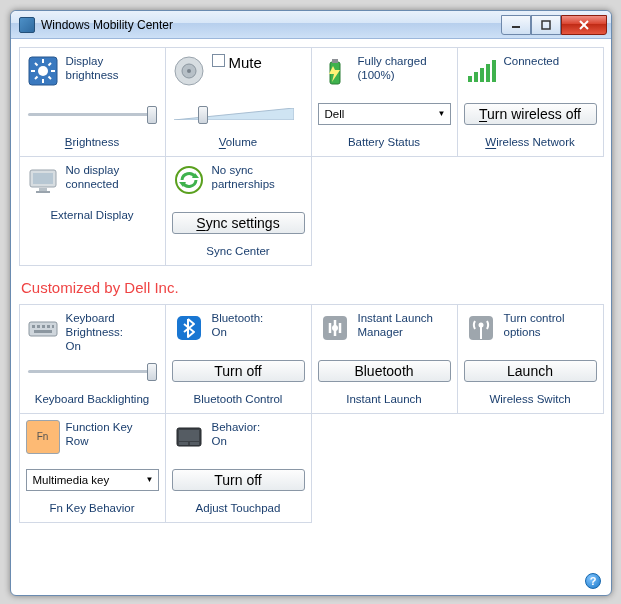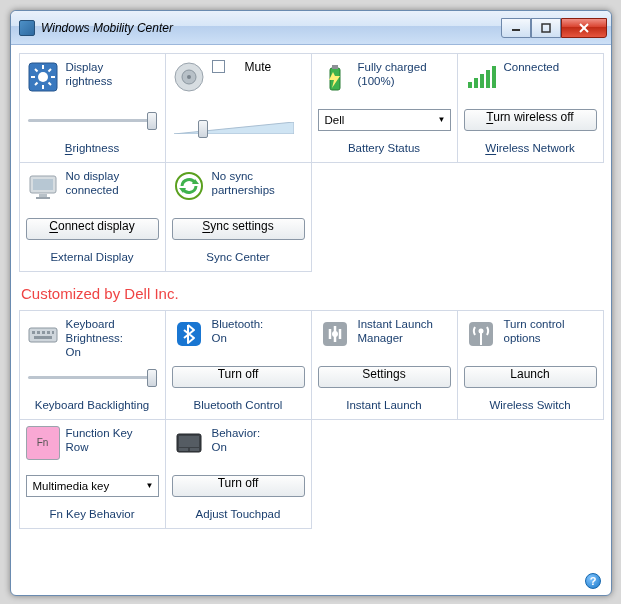--- a/index.html
+++ b/index.html
@@ -17,28 +17,27 @@
     left: 10px; top: 10px;
     width: 602px; height: 586px;
     background: #fff;
     border: 1px solid #6a8bb0;
     border-radius: 6px;
     box-shadow: 0 0 6px rgba(0,0,0,0.4);
     display: flex;
     flex-direction: column;
   }
   .titlebar {
-    height: 34px;
+    height: 28px;
     background: linear-gradient(to bottom, #e9f1fb 0%, #d7e6f7 45%, #b7cfed 46%, #cde0f6 100%);
     border-bottom: 1px solid #9cb7db;
     border-radius: 6px 6px 0 0;
     display: flex;
     align-items: center;
     padding: 0 4px;
-    font-style: italic;
   }
   .title-icon {
     width: 16px; height: 16px;
     margin: 0 6px 0 4px;
     background: linear-gradient(135deg,#4d90c7,#2f6aa0);
     border: 1px solid #255079;
     border-radius: 2px;
     position: relative;
   }
   .title-text { color: #000; flex: 1; font-size: 12px; }
@@ -119,41 +118,41 @@
     color: #ef4444;
     margin: 14px 2px 8px 2px;
   }
 
   .btn {
     width: 100%;
     height: 22px;
     background: linear-gradient(to bottom,#fdfdfd,#e8ecef);
     border: 1px solid #8a97a6;
     border-radius: 3px;
-    font-size: 12px;
+    font-size: 14px;
     color: #000;
-    display: flex; align-items: flex-start; justify-content: center;
+    display: flex; align-items: center; justify-content: center;
     cursor: default;
   }
   .slider {
     width: 100%; height: 20px; position: relative;
   }
   .slider-track {
     position: absolute; left: 2px; right: 2px; top: 9px;
     height: 3px; background: #bcc5cf; border-radius: 2px;
   }
   .slider-thumb {
     position: absolute; top: 2px; width: 10px; height: 18px;
     background: linear-gradient(to bottom,#f4f6f8,#cfd6de);
     border: 1px solid #7c8a99; border-radius: 2px;
   }
   .vol-wedge {
     position: absolute; left:2px; right:2px; top:4px; height:12px;
   }
-  .chk { display:flex; align-items:flex-start; gap:20px; font-size:12px; }
+  .chk { display:flex; align-items:flex-start; gap:4px; font-size:15px; }
   .chk-box { width:13px; height:13px; border:1px solid #7b8da2; background:#fff; }
 
   .select {
     width: 100%; height: 22px;
     border: 1px solid #8a97a6; background: #fff;
     display: flex; align-items: center; justify-content: space-between;
     padding: 0 4px 0 6px; font-size: 11.5px;
   }
   .select .arrow { font-size: 8px; }
 
@@ -212,21 +211,21 @@
                   <line x1="5" y1="17" x2="9" y2="17"></line>
                   <line x1="25" y1="17" x2="29" y2="17"></line>
                   <line x1="9" y1="9" x2="11.5" y2="11.5"></line>
                   <line x1="22.5" y1="22.5" x2="25" y2="25"></line>
                   <line x1="9" y1="25" x2="11.5" y2="22.5"></line>
                   <line x1="22.5" y1="11.5" x2="25" y2="9"></line>
                 </g>
               </svg>
           </div>
           <div class="tile-label" style="white-space:pre-line">Display
-rightness</div>
+brightness</div>
         </div>
         <div class="tile-mid">
           <div class="slider">
             <div class="slider-track"></div>
             <div class="slider-thumb" style="left:calc(100% - 12px)"></div>
           </div>
         </div>
         <div class="tile-foot"><span class="underline-hotkey">B</span>rightness</div>
       </div>
 
@@ -245,20 +244,21 @@
           </label>
         </div>
         <div class="tile-mid">
           <div class="slider">
             <svg class="vol-wedge" viewBox="0 0 120 12" preserveAspectRatio="none">
                 <polygon points="0,12 120,0 120,12" fill="#cfe4f3" stroke="#a8bed2"></polygon>
               </svg>
             <div class="slider-thumb" style="left:20%"></div>
           </div>
         </div>
+        <div class="tile-foot"><span class="underline-hotkey">V</span>olume</div>
       </div>
 
       <div class="tile">
         <div class="tile-top">
           <div class="tile-icon">
             <svg width="34" height="34">
                 <rect x="12" y="8" width="10" height="22" rx="2" fill="#3fb24d" stroke="#2a7d34"></rect>
                 <rect x="14" y="5" width="6" height="4" fill="#8d9096"></rect>
                 <path d="M15 12 L11 20 L16 20 L14 28 L22 16 L17 16 Z" fill="#fff176"></path>
               </svg>
@@ -301,25 +301,20 @@
           <div class="tile-icon">
             <svg width="34" height="34">
                 <rect x="4" y="7" width="26" height="17" rx="2" fill="#d7dde1" stroke="#9aa4ad"></rect>
                 <rect x="7" y="10" width="20" height="11" fill="#b7c7d3"></rect>
                 <rect x="13" y="25" width="8" height="3" fill="#b8c1c8"></rect>
                 <rect x="10" y="28" width="14" height="2" fill="#9aa4ad"></rect>
               </svg>
           </div>
           <div class="tile-label" style="white-space:pre-line">No display
 connected</div>
-        </div>
-        <div class="tile-mid">
-          <div class="btn">
-              <span><span class="underline-hotkey">C</span>onnect display</span>
-            </div>
         </div>
         <div class="tile-foot">External Display</div>
       </div>
 
       <div class="tile">
         <div class="tile-top">
           <div class="tile-icon">
             <svg width="34" height="34">
                 <circle cx="17" cy="17" r="13" fill="#fff" stroke="#5aa01e" stroke-width="2"></circle>
                 <path d="M10 17 A7 7 0 0 1 23 14" fill="none" stroke="#3fb24d" stroke-width="3"></path>
@@ -401,21 +396,21 @@
                 <rect x="5" y="5" width="24" height="24" rx="4" fill="#9ea6ad"></rect>
                 <path d="M12 12 L12 22 M17 9 L17 25 M22 12 L22 22" stroke="#fff" stroke-width="2.5"></path>
                 <circle cx="17" cy="17" r="3" fill="#fff"></circle>
               </svg>
           </div>
           <div class="tile-label" style="white-space:pre-line">Instant Launch
 Manager</div>
         </div>
         <div class="tile-mid">
           <div class="btn">
-              <span>Settings</span>
+              <span>Bluetooth</span>
             </div>
         </div>
         <div class="tile-foot">Instant Launch</div>
       </div>
 
       <div class="tile">
         <div class="tile-top">
           <div class="tile-icon">
             <svg width="34" height="34">
                 <rect x="5" y="5" width="24" height="24" rx="4" fill="#9ea6ad"></rect>
@@ -430,21 +425,21 @@
         <div class="tile-mid">
           <div class="btn">
               <span>Launch</span>
             </div>
         </div>
         <div class="tile-foot">Wireless Switch</div>
       </div>
 
       <div class="tile">
         <div class="tile-top">
-          <div class="tile-icon" style="border:1px solid #9aa4ad;background:#f9a8d4;font-size:10px;color:#555">Fn</div>
+          <div class="tile-icon" style="border:1px solid #9aa4ad;background:#fdba74;font-size:10px;color:#555">Fn</div>
           <div class="tile-label" style="white-space:pre-line">Function Key
 Row</div>
         </div>
         <div class="tile-mid">
           <div class="select">
             <span>Multimedia key</span>
             <span class="arrow">▼</span>
           </div>
         </div>
         <div class="tile-foot">Fn Key Behavior</div>

